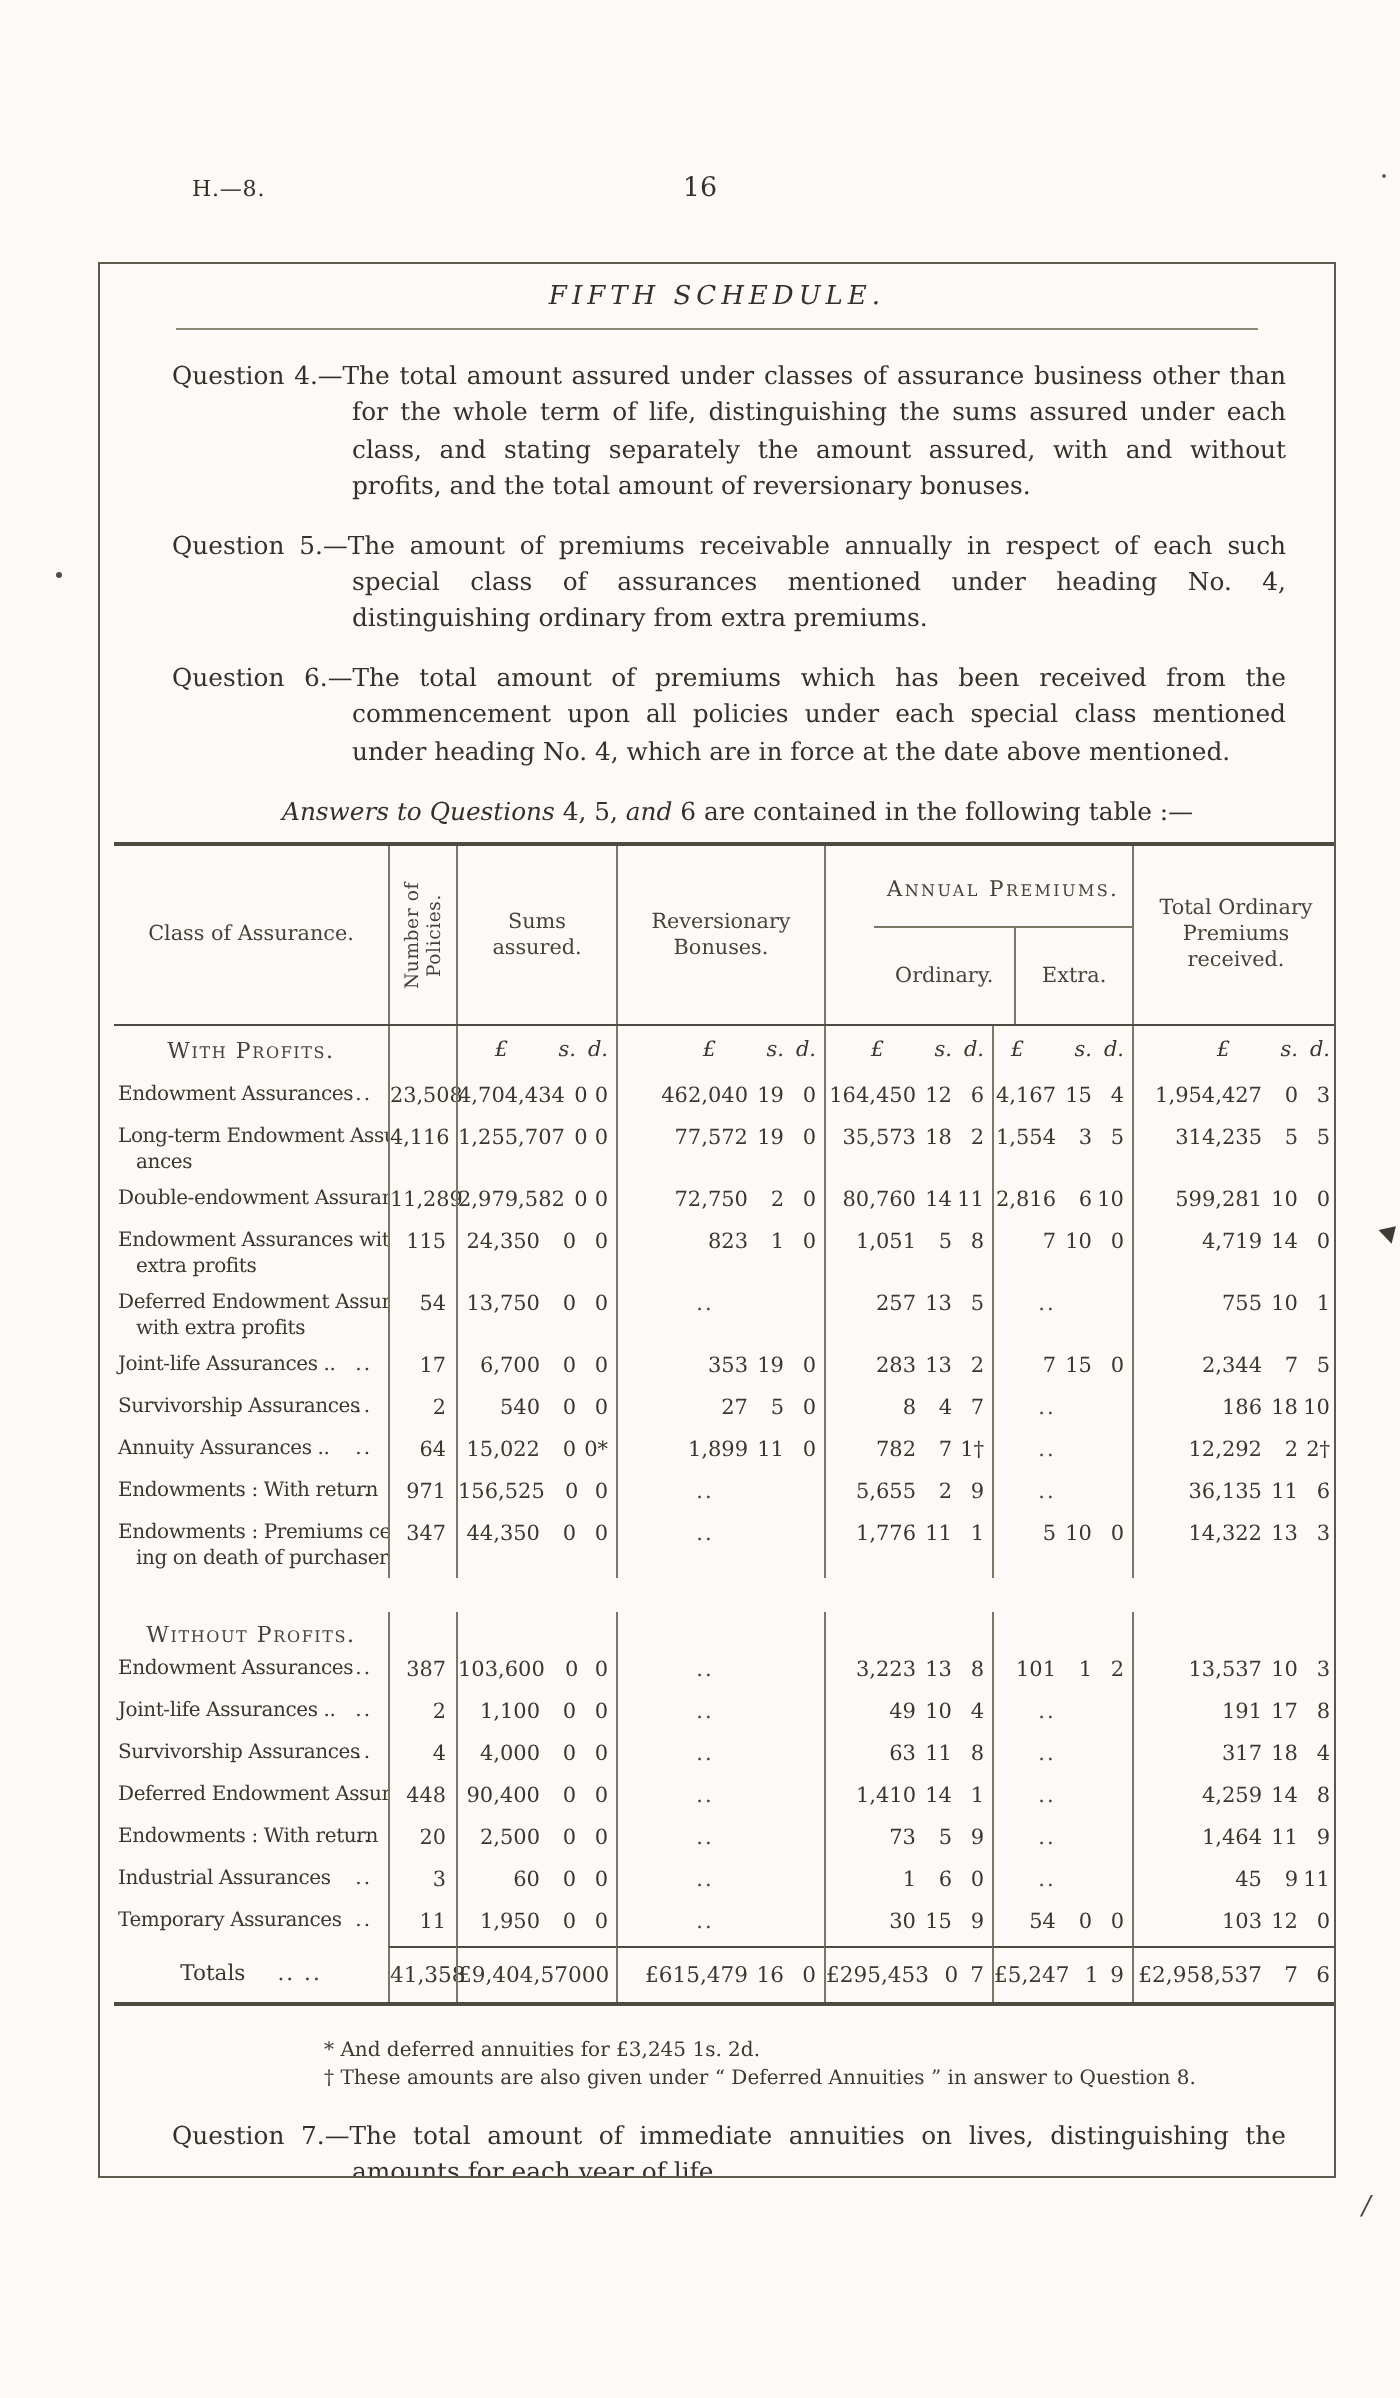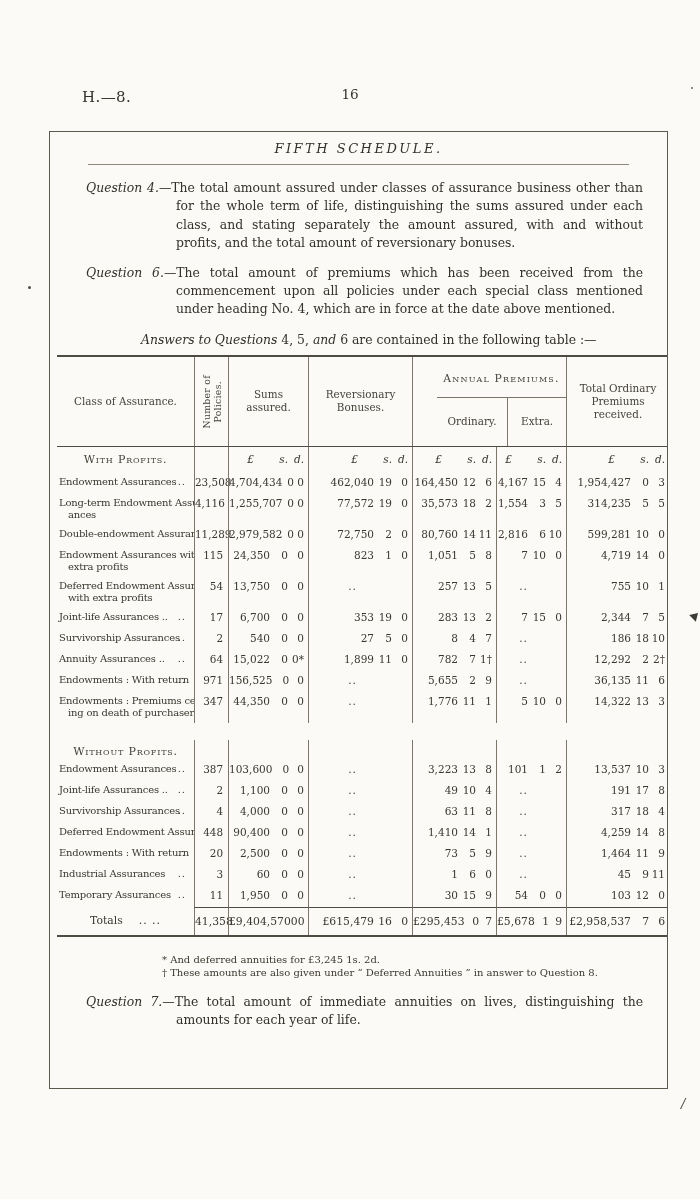--- a/index.html
+++ b/index.html
@@ -11,38 +11,38 @@
   }
   html,body{margin:0;padding:0;}
   body{
     width:700px;height:1199px;
     background:var(--paper);
     font-family:"DejaVu Serif","Liberation Serif",serif;
     color:var(--ink);
     position:relative;
     overflow:hidden;
   }
-  .pagehead-ref{position:absolute;left:82px;top:88px;font-size:15px;letter-spacing:.4px;}
+  .pagehead-ref{position:absolute;left:96px;top:88px;font-size:11px;letter-spacing:.4px;}
   .pagehead-num{position:absolute;left:0;right:0;top:86px;text-align:center;font-size:13.5px;}
   .sheet{
     position:absolute;left:49px;top:131px;width:619px;height:958px;
     border:1px solid #5c594f;
     box-sizing:border-box;
     overflow:hidden;
   }
   .sched-title{margin-top:9px;text-align:center;font-style:italic;font-size:13px;letter-spacing:2.5px;}
   .head-rule{border:0;border-top:1px solid #8d887a;margin:8px 38px 0 38px;}
   .q{
     margin:14px 24px 0 126px;
     text-indent:-90px;
     text-align:justify;
     font-size:12.4px;line-height:18.4px;
   }
   .q.mt-sm{margin-top:11px;}
-  .qlabel{font-style:italic;}
+  .qlabel{}
   .answers{margin:13px 0 0 91px;font-size:12.4px;}
   .it{font-style:italic;}
 
   
   .assurance-table{
     margin:8px 0 0 7px;width:612px;
     border-top:2px solid var(--heavy);
     border-bottom:2px solid var(--heavy);
     border-right:1px solid var(--line);
     box-sizing:content-box;
@@ -114,20 +114,21 @@
 
 <div class="pagehead-ref">H.—8.</div>
 <div class="pagehead-num">16</div>
 
 <div class="sheet">
   <div class="sched-title">FIFTH SCHEDULE.</div>
   <hr class="head-rule">
 
   <div class="q"><span class="qlabel">Question 4.</span><span>—</span><span>The total amount assured under classes of assurance business other than for the whole term of life, distinguishing the sums assured under each class, and stating separately the amount assured, with and without profits, and the total amount of reversionary bonuses.</span></div>
 
+  <div class="q mt-sm"><span class="qlabel">Question 5.</span><span>—</span><span>The amount of premiums receivable annually in respect of each such special class of assurances mentioned under heading No. 4, distinguishing ordinary from extra premiums.</span></div>
 
   <div class="q mt-sm"><span class="qlabel">Question 6.</span><span>—</span><span>The total amount of premiums which has been received from the commencement upon all policies under each special class mentioned under heading No. 4, which are in force at the date above mentioned.</span></div>
 
   <div class="answers"><span class="it">Answers to Questions</span><span> 4, 5, </span><span class="it">and</span><span> 6 are contained in the following table :—</span></div>
 
   <div class="assurance-table">
     <div class="thead">
       <div class="th w-class">Class of Assurance.</div>
       <div class="th w-pol bl">
         <div class="vert"><span>Number of</span><br><span>Policies.</span></div>
@@ -653,21 +654,21 @@
             <span class="m-p">£615,479</span>
             <span class="m-s">16</span>
             <span class="m-d">0</span>
           </div>
           <div class="cell money w-ord bl">
             <span class="m-p">£295,453</span>
             <span class="m-s">0</span>
             <span class="m-d">7</span>
           </div>
           <div class="cell money w-extra bl">
-            <span class="m-p">£5,678</span>
+            <span class="m-p">£5,247</span>
             <span class="m-s">1</span>
             <span class="m-d">9</span>
           </div>
           <div class="cell money w-total bl">
             <span class="m-p">£2,958,537</span>
             <span class="m-s">7</span>
             <span class="m-d">6</span>
           </div>
         </div>
       </div>

